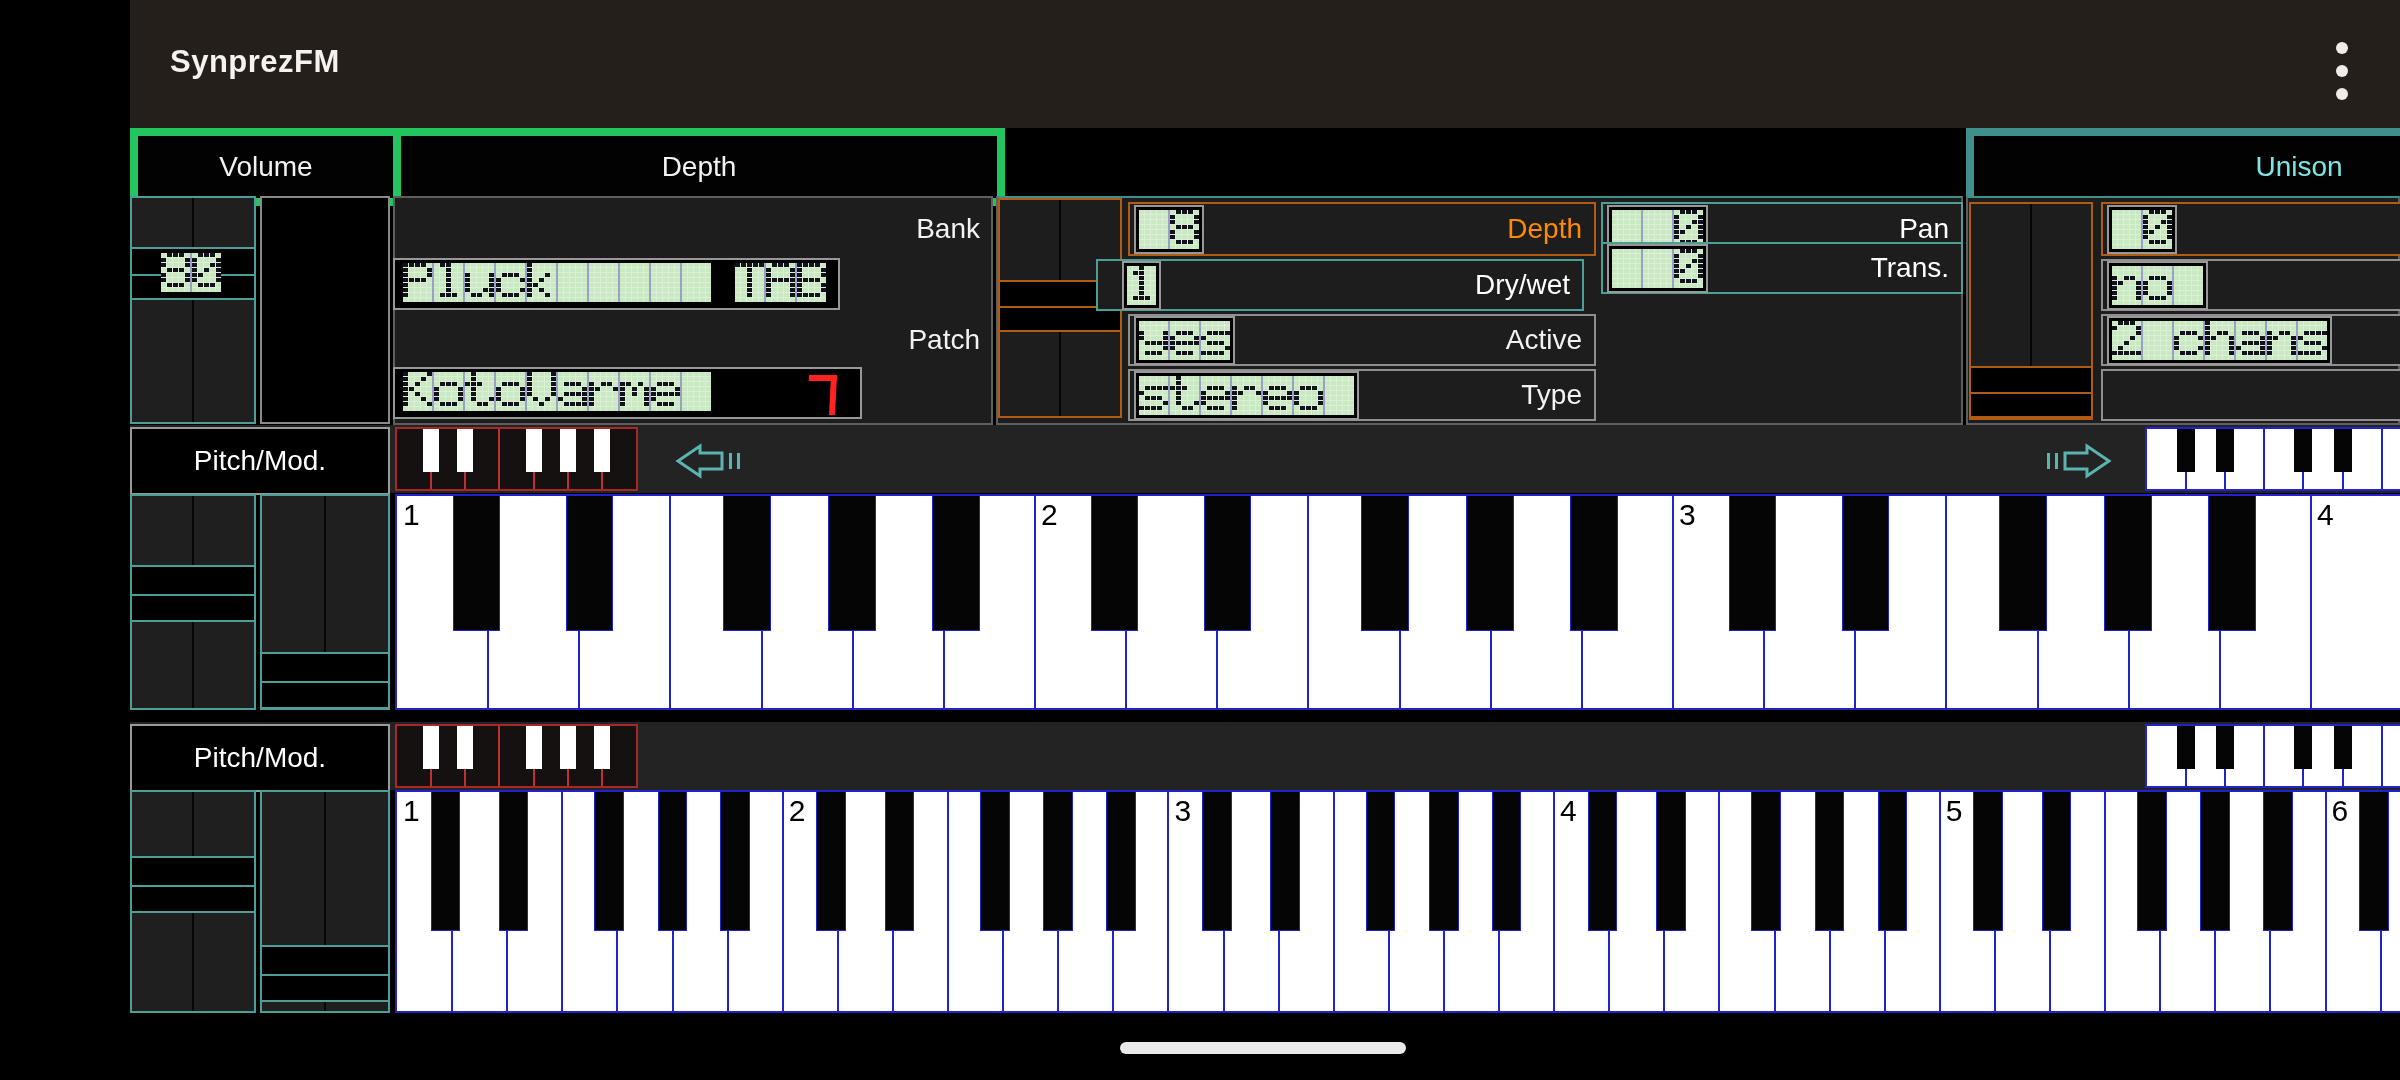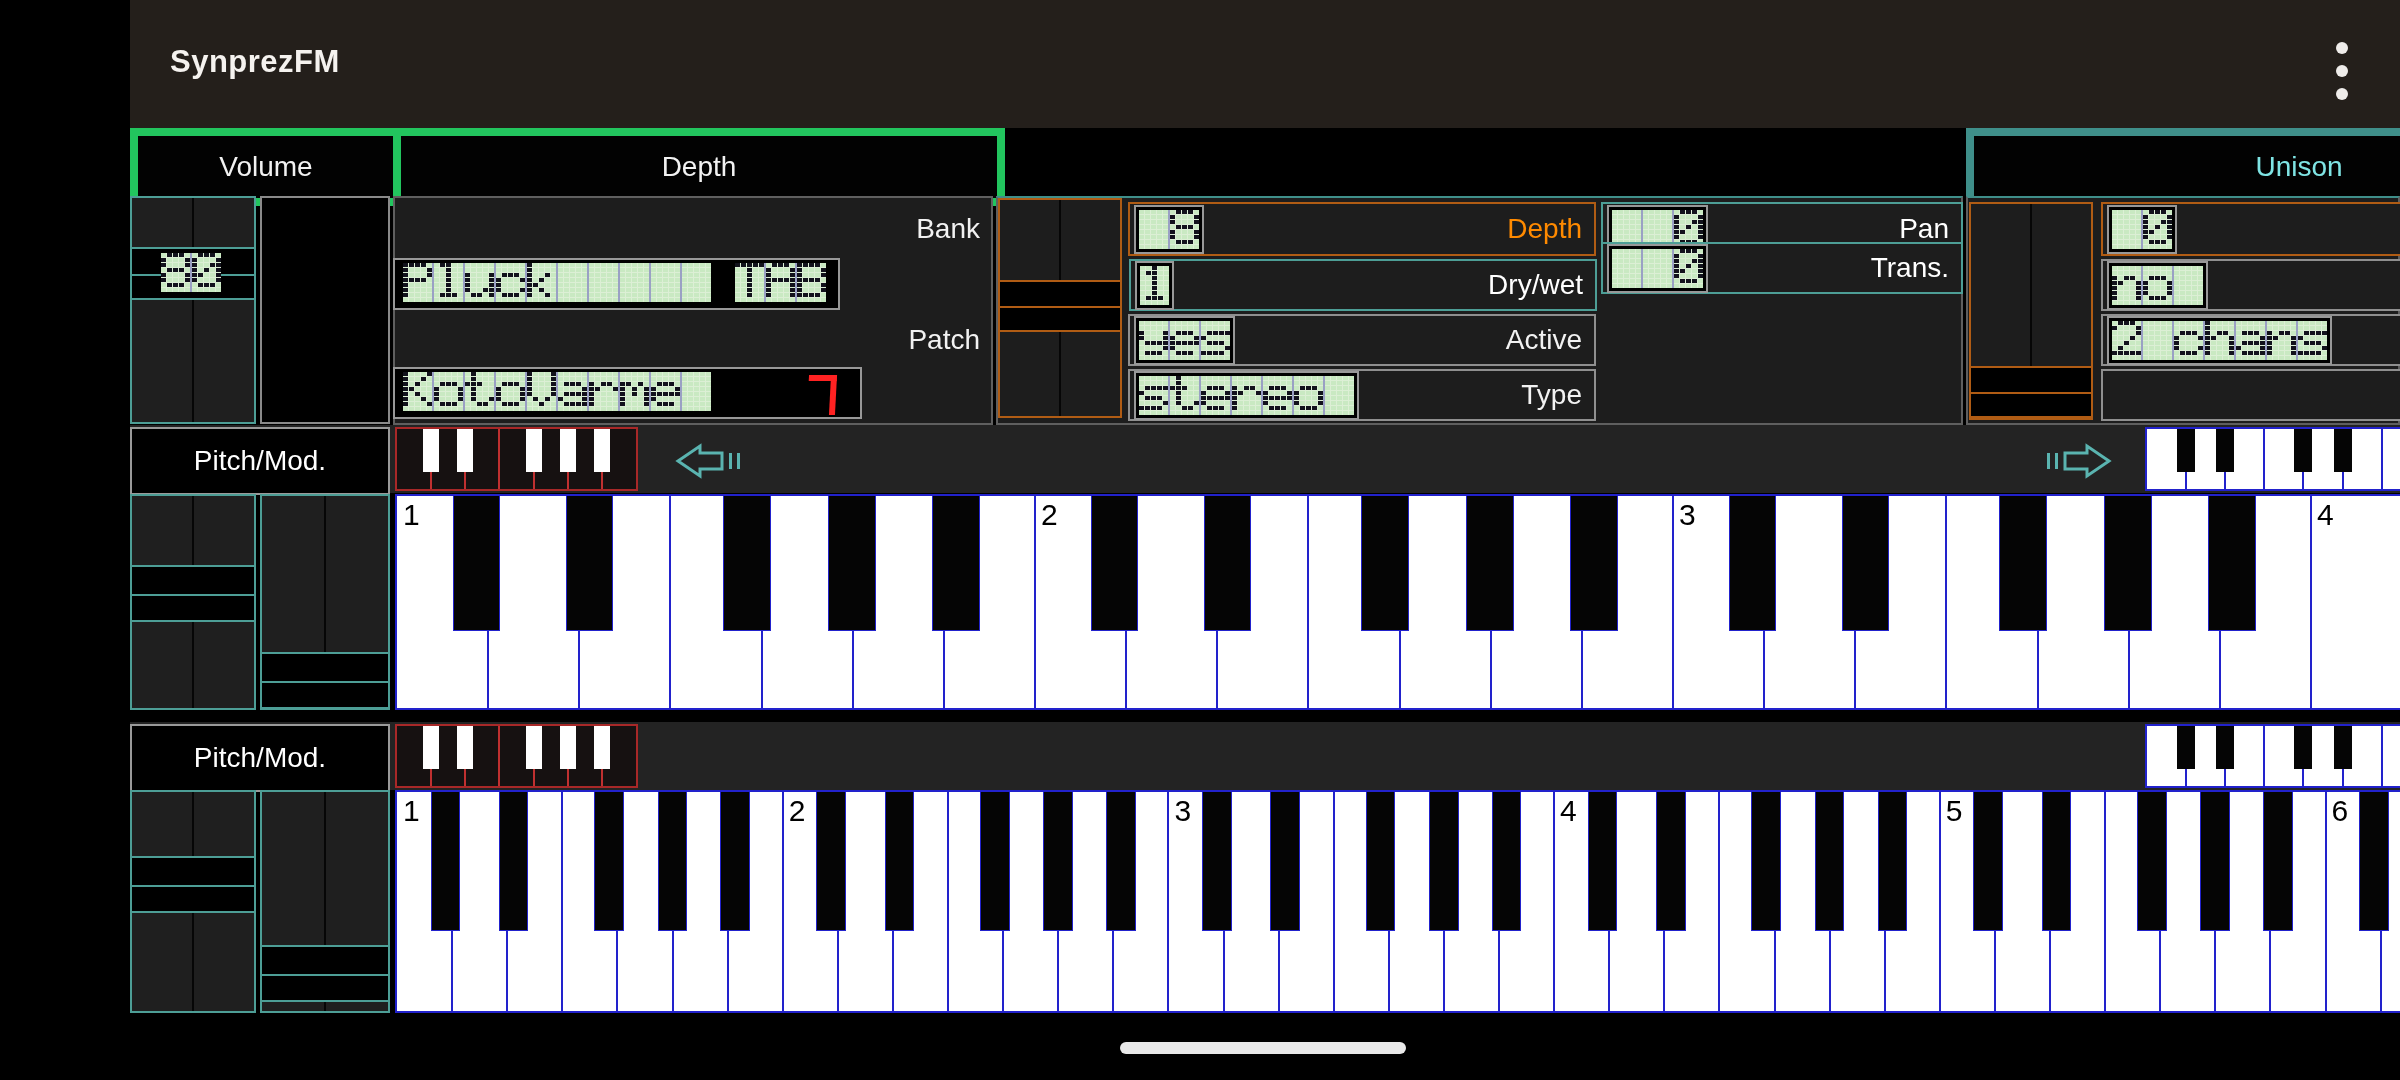--- a/index.html
+++ b/index.html
@@ -1254,21 +1254,21 @@
           <i></i>
           <i></i>
           <i></i>
           <i></i>
           <i></i>
           <i></i>
         </span>
       </span>
     <span class="fx-label orange">Depth</span>
   </div>
-  <div class="abs fx-row teal" style="left:1129px;top:259px;width:464px;height:48px;">
+  <div class="abs fx-row teal" style="left:1096px;top:259px;width:464px;height:48px;padding-left:20px;">
     <span class="lcd">
         <span class="lcd-char">
           <i></i>
           <i></i>
           <i class="lit"></i>
           <i></i>
           <i></i>
           <i></i>
           <i class="lit"></i>
           <i class="lit"></i>

